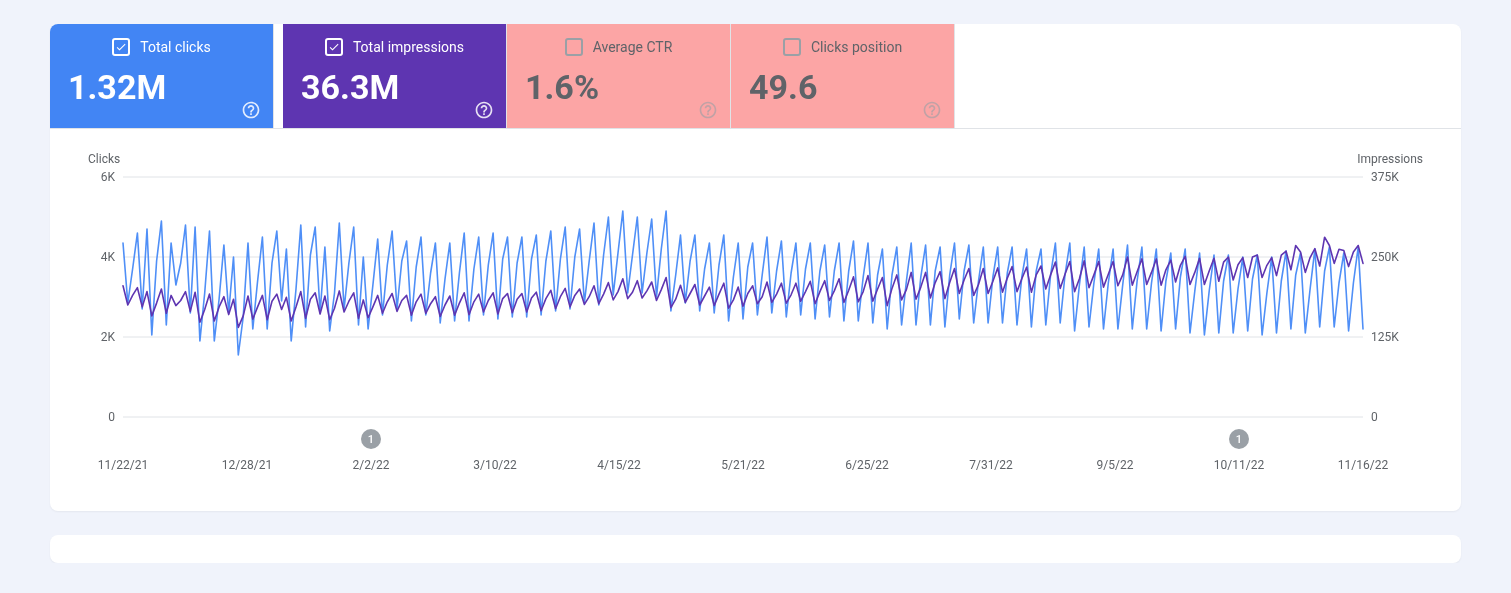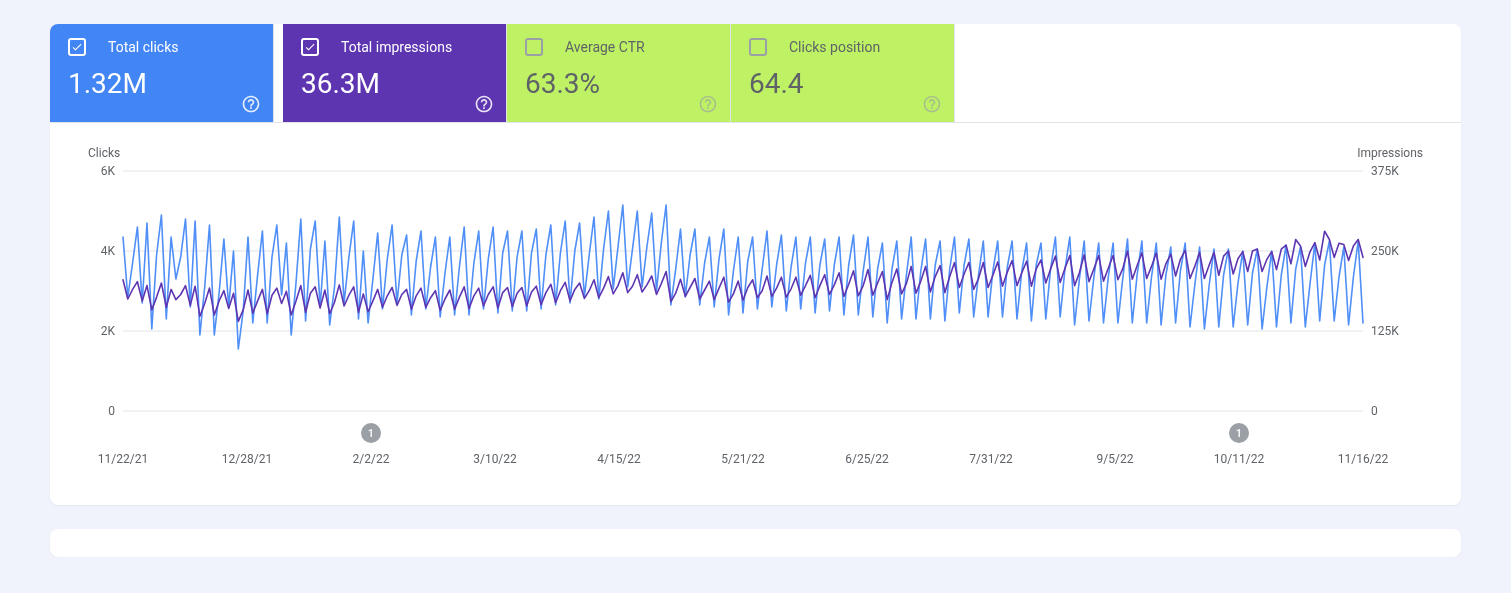--- a/index.html
+++ b/index.html
@@ -33,28 +33,28 @@
     border-top-left-radius: 8px;
     overflow: hidden;
     border-bottom:1px solid var(--tick);
   }
   .tile {
     width: 224px;
     border-right: 1px solid var(--tick);
     position: relative;
     padding: 14px 18px 24px 18px;
     cursor: pointer;
-    background:#bef264;
+    background:#fca5a5;
   }
   .tile.active-blue   { background: var(--blue);   color:#fff; }
   .tile.active-purple { background: var(--purple); color:#fff;margin-left:9px; }
-  .tile .row1 { display:flex; align-items:center; gap:22px; margin-bottom:14px; }
+  .tile .row1 { display:flex; align-items:center; gap:10px; margin-bottom:14px;justify-content:center; }
   .tile .label { font-size:14px; font-weight:400; }
   .tile:not([class*="active"]) .label { color: var(--gray-text); }
-  .tile .value { font-size: 28px; font-weight:400; line-height:1;}
+  .tile .value { font-size: 34px; font-weight:700; line-height:1;}
   .tile:not([class*="active"]) .value { color: var(--gray-text); }
   .chk {
     width:18px; height:18px; border-radius:3px; display:inline-flex;
     align-items:center; justify-content:center; flex:0 0 18px;
   }
   .chk.unchecked { border:2px solid var(--gray-light); }
   .chk.checked   { border:2px solid #fff; }
   .chk.checked svg { width:12px; height:12px; }
   .help {
     position:absolute; right:12px; bottom:8px; width:20px; height:20px;
@@ -120,34 +120,34 @@
             <path fill="currentColor" d="M11 18h2v-2h-2v2zm1-16C6.48 2 2 6.48 2 12s4.48 10 10 10 10-4.48 10-10S17.52 2 12 2zm0 18c-4.41 0-8-3.59-8-8s3.59-8 8-8 8 3.59 8 8-3.59 8-8 8zm0-14c-2.21 0-4 1.79-4 4h2c0-1.1.9-2 2-2s2 .9 2 2c0 2-3 1.75-3 5h2c0-2.25 3-2.5 3-5 0-2.21-1.79-4-4-4z"></path>
           </svg>
       </span>
     </div>
 
     <div class="tile">
       <div class="row1">
         <span class="chk unchecked"></span>
         <span class="label">Average CTR</span>
       </div>
-      <div class="value">63.3%</div>
+      <div class="value">1.6%</div>
       <span class="help">
         <svg viewBox="0 0 24 24">
             <path fill="currentColor" d="M11 18h2v-2h-2v2zm1-16C6.48 2 2 6.48 2 12s4.48 10 10 10 10-4.48 10-10S17.52 2 12 2zm0 18c-4.41 0-8-3.59-8-8s3.59-8 8-8 8 3.59 8 8-3.59 8-8 8zm0-14c-2.21 0-4 1.79-4 4h2c0-1.1.9-2 2-2s2 .9 2 2c0 2-3 1.75-3 5h2c0-2.25 3-2.5 3-5 0-2.21-1.79-4-4-4z"></path>
           </svg>
       </span>
     </div>
 
     <div class="tile">
       <div class="row1">
         <span class="chk unchecked"></span>
         <span class="label">Clicks position</span>
       </div>
-      <div class="value">64.4</div>
+      <div class="value">49.6</div>
       <span class="help">
         <svg viewBox="0 0 24 24">
             <path fill="currentColor" d="M11 18h2v-2h-2v2zm1-16C6.48 2 2 6.48 2 12s4.48 10 10 10 10-4.48 10-10S17.52 2 12 2zm0 18c-4.41 0-8-3.59-8-8s3.59-8 8-8 8 3.59 8 8-3.59 8-8 8zm0-14c-2.21 0-4 1.79-4 4h2c0-1.1.9-2 2-2s2 .9 2 2c0 2-3 1.75-3 5h2c0-2.25 3-2.5 3-5 0-2.21-1.79-4-4-4z"></path>
           </svg>
       </span>
     </div>
   </div>
 
   <div class="chart-wrap">
     <svg id="chart" class="chart" width="1360" height="340" viewBox="0 0 1360 340">

